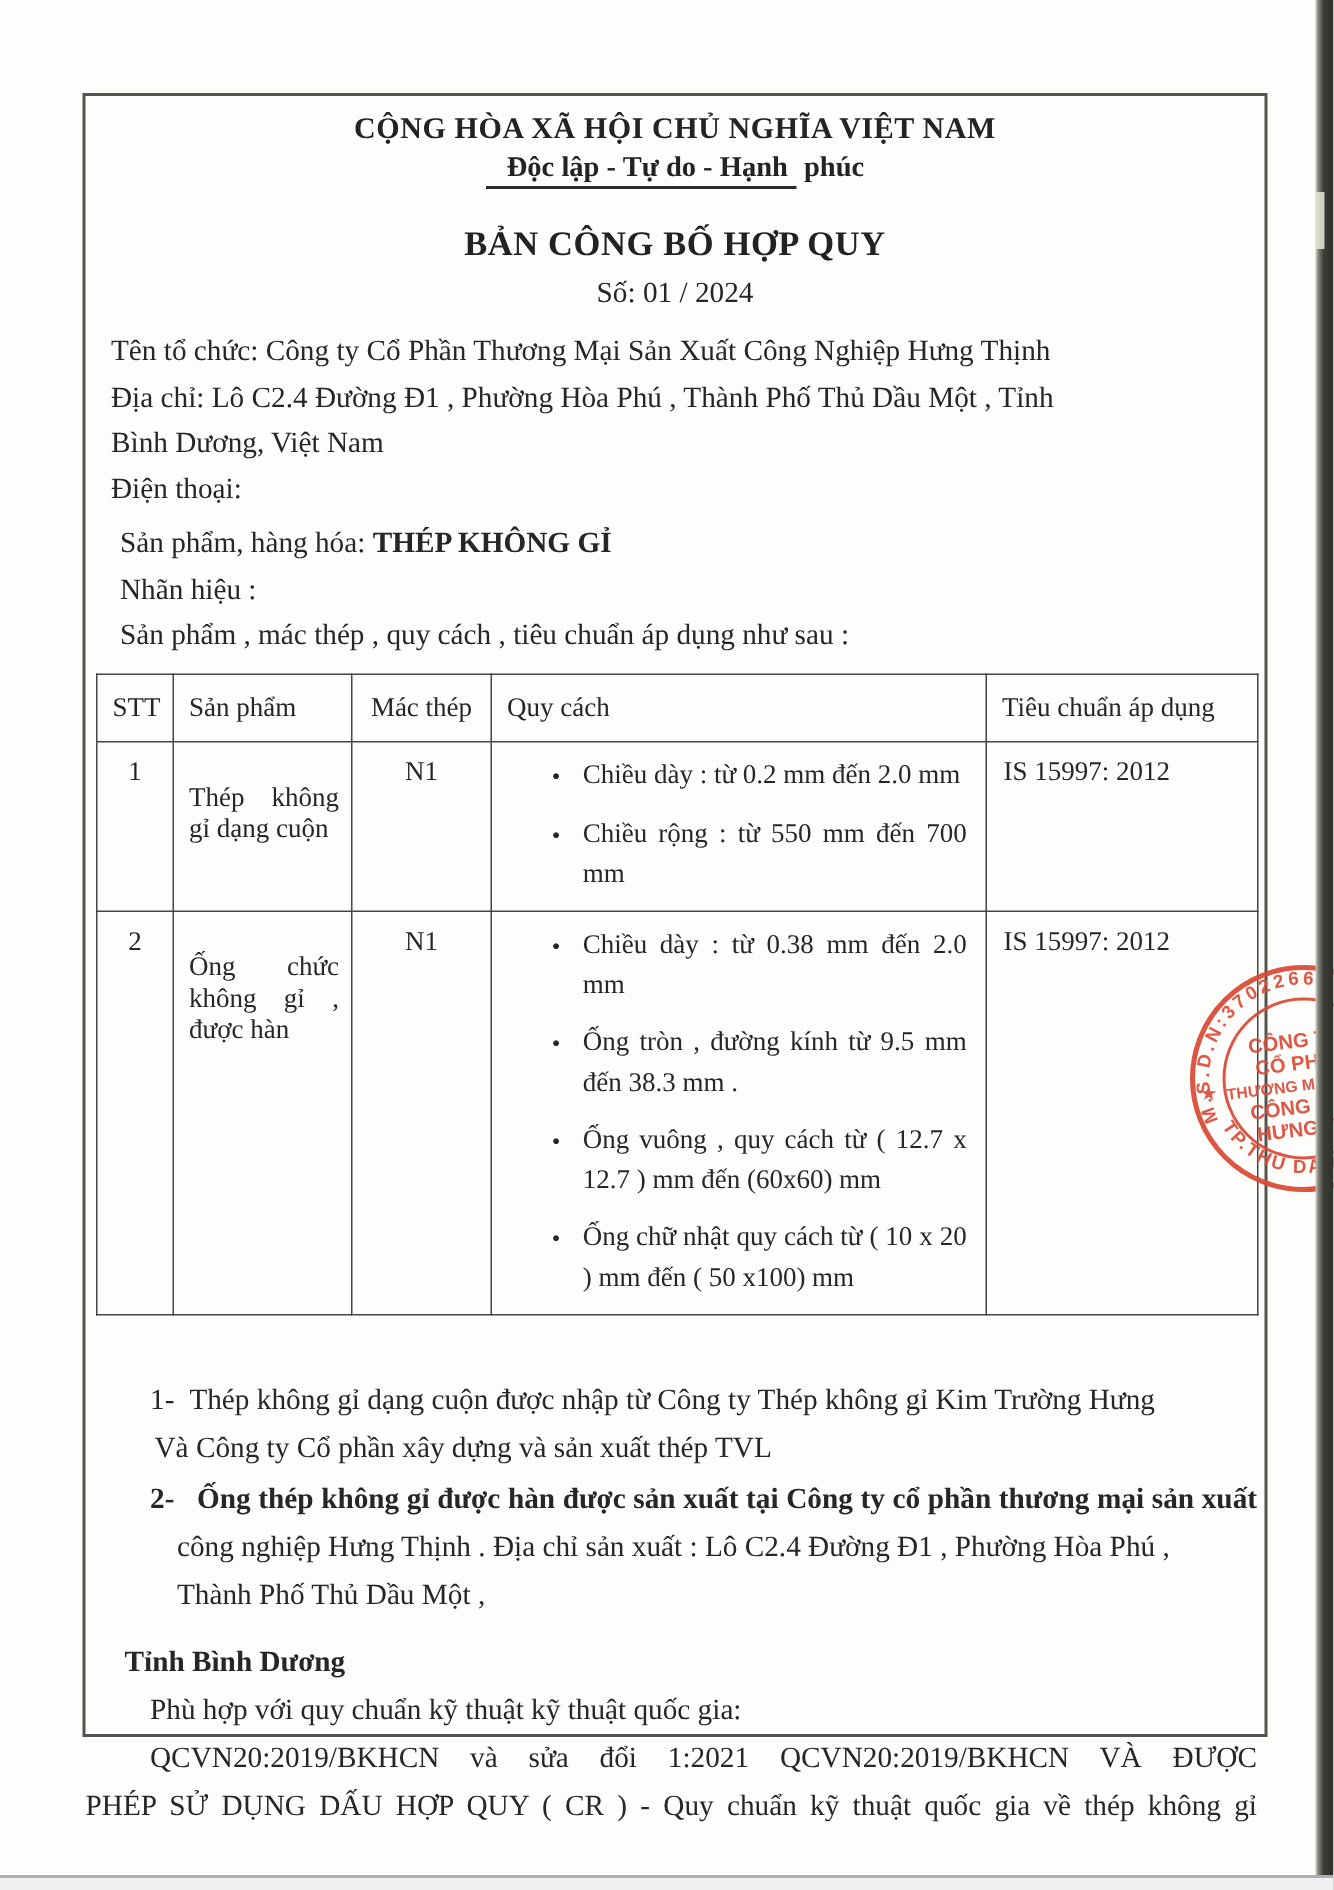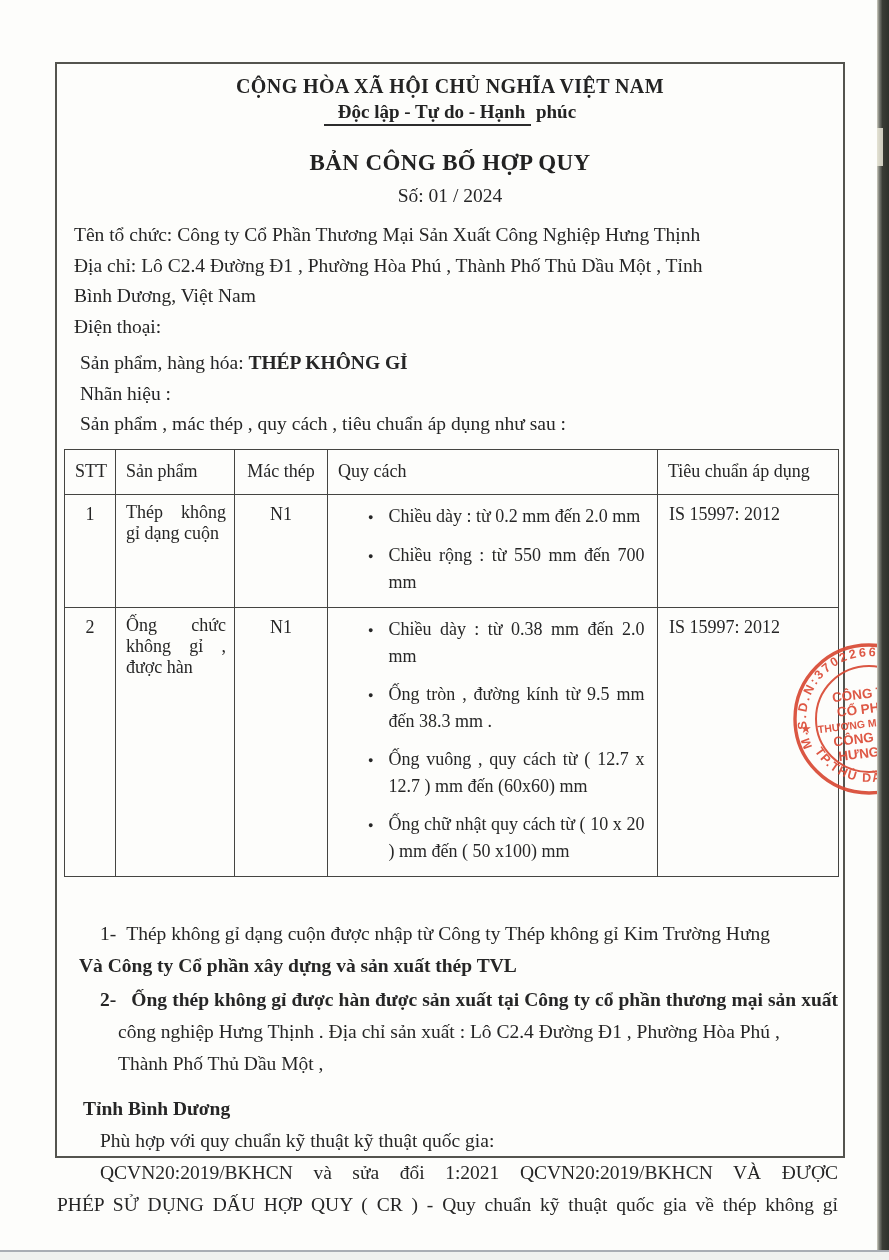--- a/index.html
+++ b/index.html
@@ -33,33 +33,33 @@
   }
   table.spec td{border:1.6px solid #454542;vertical-align:top;box-sizing:border-box;}
   tr.hdr td{height:45px;vertical-align:middle;padding:8px 10px;}
   td.c-stt{width:51px;text-align:center;}
   td.c-sp{width:119px;}
   td.c-mt{width:93px;text-align:center;}
   td.c-qc{width:330px;}
   td.c-tc{width:181px;}
   tr.r1 td{height:100px;}
   tr.r2 td{height:224px;}
-  td.cell-sp{padding:7px 8px 0 10px;text-align:justify;}
+  td.cell-sp{padding:26px 8px 0 10px;text-align:justify;}
   td.cell-stt{padding-top:9px;}
   td.cell-mt{padding-top:9px;}
   td.cell-qc{padding:8px 9px 0 40px;}
   td.cell-tc{padding:9px 4px 0 11px;}
   .bullet{display:flex;margin-bottom:11px;}
   .dot{font-size:9px;line-height:27px;margin-right:15px;margin-top:1px;}
   .btext{width:256px;text-align:justify;line-height:27px;}
   
   .notes{margin:41px 5px 0 0;font-size:19.5px;line-height:32px;width:781px;}
   .n-label{margin-right:10px;}
   .nl1{margin-left:43px;}
-  .nl2{margin-left:22px;font-weight:bold;}
+  .nl2{margin-left:46px;}
   .nl3{margin-left:43px;text-align:justify;text-align-last:justify;margin-top:2px;font-weight:bold;}
   .nl4{margin-left:61px;font-family:Liberation Serif, serif;}
   .nl5{margin-left:61px;}
   .nl6{margin-left:26px;margin-top:13px;font-weight:bold;}
   .nl7{margin-left:43px;}
   .nl8{margin-left:43px;width:738px;text-align:justify;text-align-last:justify;}
   .nl9{margin-left:0;width:781px;text-align:justify;text-align-last:justify;}
   
   .stamp{position:absolute;left:754px;top:601px;width:235px;height:240px;z-index:5;opacity:.93;}
   

